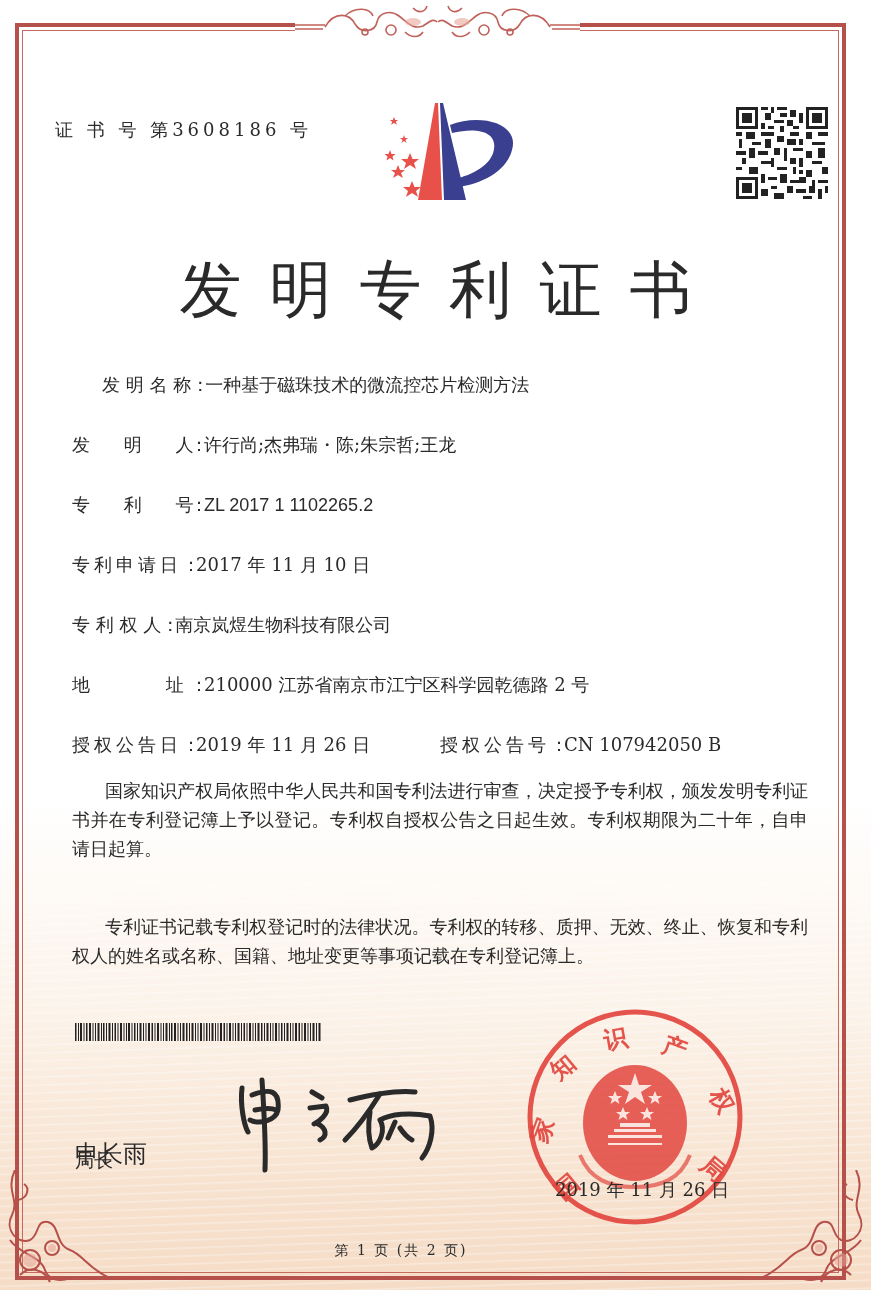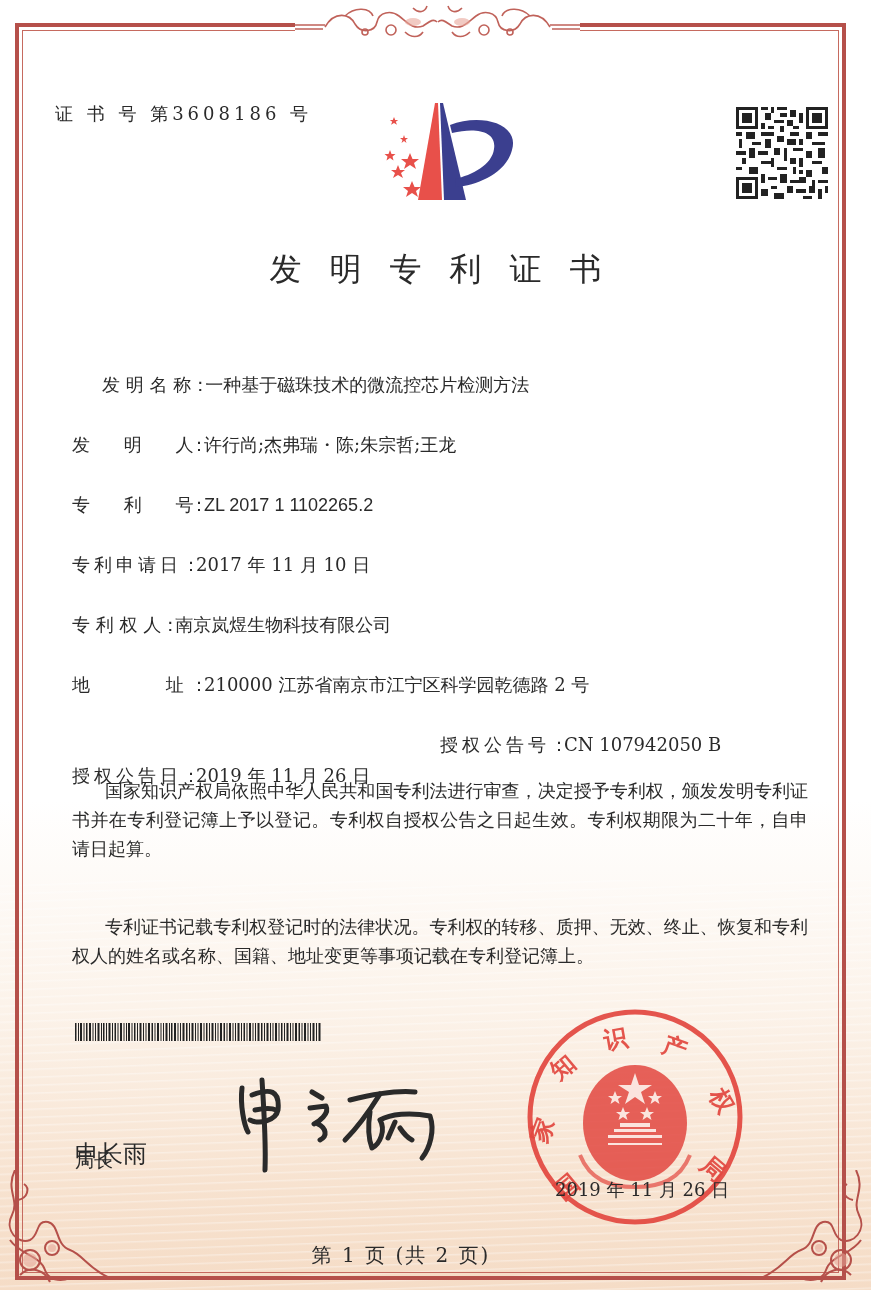--- a/index.html
+++ b/index.html
@@ -24,49 +24,49 @@
   }
   .ornament-top {
     position: absolute; left: 295px; top: 2px; width: 285px; height: 42px;
     background: #fff;
   }
   .ornament-corner { position: absolute; width: 110px; height: 120px; }
   .ornament-corner.bl { left: 0; top: 1170px; }
   .ornament-corner.br { left: 761px; top: 1170px; }
 
   .cert-no {
-    position: absolute; left: 55px; top: 102px; font-size: 18px; letter-spacing: 4px;
+    position: absolute; left: 55px; top: 118px; font-size: 18px; letter-spacing: 4px;
   }
   .logo { position: absolute; left: 360px; top: 95px; width: 160px; height: 110px; }
   .qr { position: absolute; left: 736px; top: 107px; width: 92px; height: 92px; }
 
   .title {
     position: absolute; left: 0; width: 871px; top: 248px; text-align: center;
-    font-size: 32px; letter-spacing: 28px; font-weight: normal; padding-left: 28px; box-sizing: border-box;
+    font-size: 62px; letter-spacing: 28px; font-weight: normal; padding-left: 28px; box-sizing: border-box;
     font-family: "DejaVu Sans", "Liberation Sans", sans-serif;
   }
   .field { position: absolute; left: 72px; font-size: 18px; white-space: nowrap; }
   .field .lbl { display: inline-block; }
   .field .val { display: inline-block; }
   .colon { display: inline-block; width: 14px; }
 
   .para {
     position: absolute; left: 72px; width: 736px; font-size: 18px; line-height: 29px;
     text-indent: 33px; text-align: justify;
   }
   .barcode { position: absolute; left: 75px; top: 1023px; width: 246px; height: 18px; }
   .sig-role { position: absolute; left: 75px; top: 1100px; font-size: 19px; font-family: "DejaVu Sans", sans-serif; margin-top: 48px; }
   .sig-name { position: absolute; left: 75px; top: 1138px; font-size: 24px; font-family: "DejaVu Sans", sans-serif; }
   .signature { position: absolute; left: 230px; top: 1070px; width: 220px; height: 110px; }
   .seal { position: absolute; left: 520px; top: 1005px; width: 230px; height: 225px; }
   .seal-date {
     position: absolute; left: 555px; top: 1178px; font-size: 18px; color: #2a2a2a;
   }
   .page-num {
-    position: absolute; left: 0; width: 802px; text-align: center; top: 1242px; font-size: 20px; letter-spacing: 2px;
+    position: absolute; left: 0; width: 802px; text-align: center; top: 1242px; font-size: 14px; letter-spacing: 2px;
   }
 </style>
 </head>
 <body>
 
 <div class="wave-bg"></div>
 
 <div class="border-outer"></div>
 <div class="border-inner"></div>
 
@@ -167,21 +167,21 @@
 <div class="field" style="top:553px;">
   <span class="lbl" style="letter-spacing:4px;">专利申请日</span><span class="colon">：</span><span class="val">2017 年 11 月 10 日</span>
 </div>
 <div class="field" style="top:613px;">
   <span class="lbl">专 利 权 人</span><span class="colon">：</span><span class="val">南京岚煜生物科技有限公司</span>
 </div>
 <div class="field" style="top:673px;">
   <span class="lbl" style="width:118px; word-spacing:70px;">地 址</span><span class="colon">：</span><span class="val">210000 江苏省南京市江宁区科学园乾德路 2 号</span>
 </div>
 <div class="field" style="top:733px;">
-  <span class="lbl" style="letter-spacing:4px;margin-top:31px;">授权公告日</span><span class="colon">：</span><span class="val">2019 年 11 月 26 日</span>
+  <span class="lbl" style="letter-spacing:4px;">授权公告日</span><span class="colon">：</span><span class="val">2019 年 11 月 26 日</span>
 </div>
 <div class="field" style="top:733px; left:440px;">
   <span class="lbl" style="letter-spacing:4px;">授权公告号</span><span class="colon">：</span><span class="val">CN 107942050 B</span>
 </div>
 
 <div class="para" style="top:776px;">国家知识产权局依照中华人民共和国专利法进行审查，决定授予专利权，颁发发明专利证书并在专利登记簿上予以登记。专利权自授权公告之日起生效。专利权期限为二十年，自申请日起算。</div>
 <div class="para" style="top:912px;">专利证书记载专利权登记时的法律状况。专利权的转移、质押、无效、终止、恢复和专利权人的姓名或名称、国籍、地址变更等事项记载在专利登记簿上。</div>
 
 <svg class="barcode" viewBox="0 0 246 18" preserveAspectRatio="none">
   <g fill="#222">

